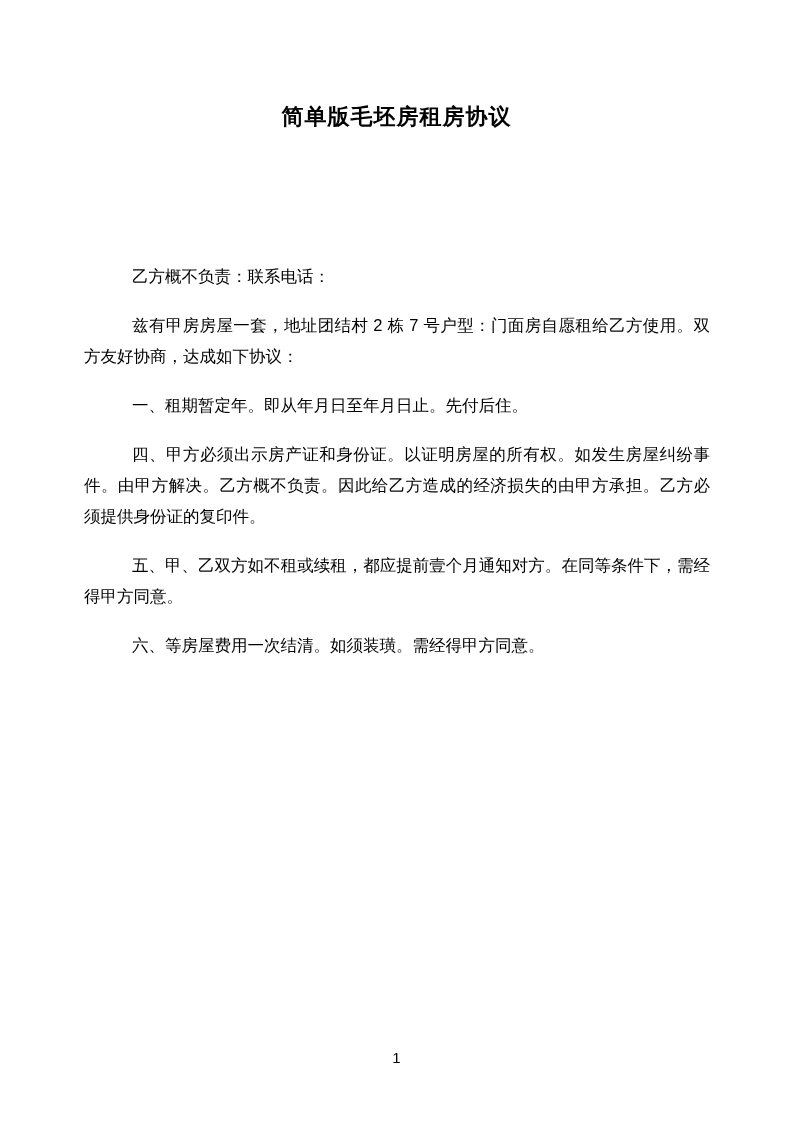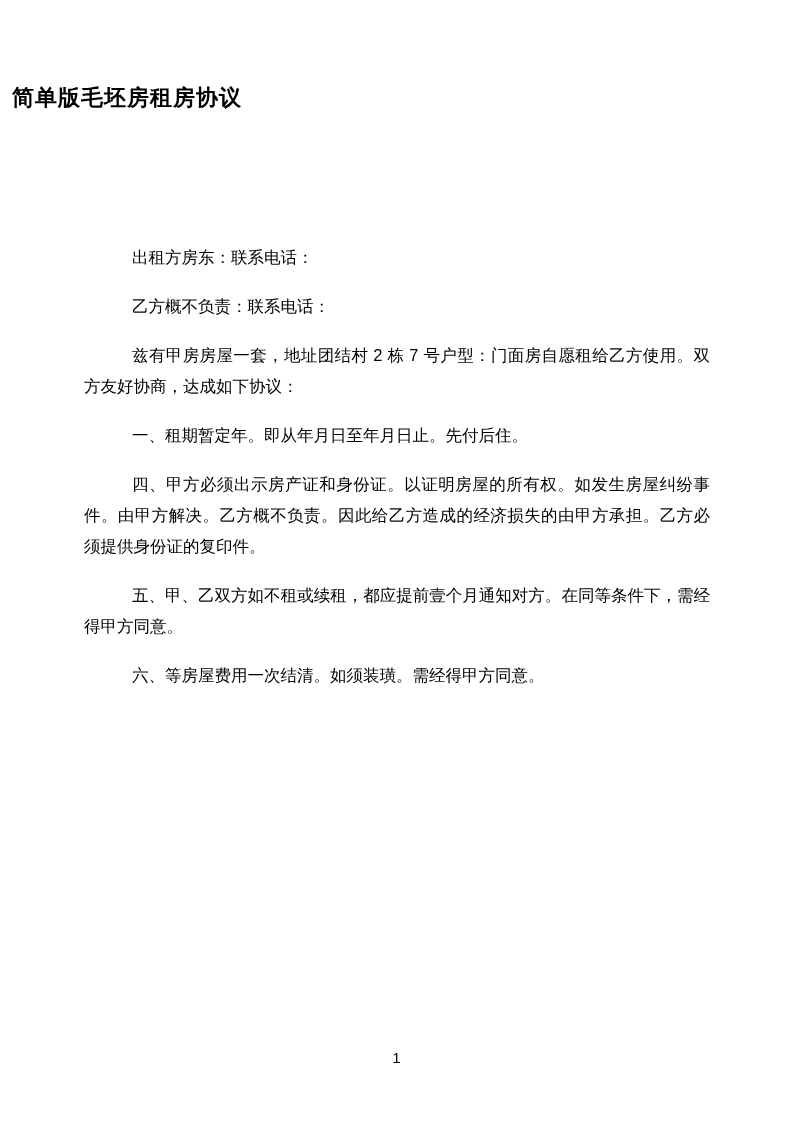--- a/index.html
+++ b/index.html
@@ -10,23 +10,23 @@
   .page {
     position: relative;
     width: 793px;
     height: 1122px;
     background: #ffffff;
     color: #000000;
     font-family: "Liberation Sans", "DejaVu Sans", sans-serif;
     overflow: hidden;
   }
   .doc-title {
-    margin: 12px;
-    padding-top: 72px;
-    text-align: left;
+    margin: 0;
+    padding-top: 103px;
+    text-align: center;
     font-size: 22px;
     font-weight: 700;
     line-height: 27px;
     letter-spacing: 1px;
   }
   .content {
     margin: 131px 83px 0 84px;
   }
   .para {
     margin: 0 0 18px 0;
@@ -47,21 +47,20 @@
   }
 </style>
 </head>
 <body>
 
 <div class="page">
 
   <h1 class="doc-title">简单版毛坯房租房协议</h1>
 
   <div class="content">
-    <p class="para">出租方房东：联系电话：</p>
     <p class="para">乙方概不负责：联系电话：</p>
     <p class="para">兹有甲房房屋一套，地址团结村 2 栋 7 号户型：门面房自愿租给乙方使用。双方友好协商，达成如下协议：</p>
     <p class="para">一、租期暂定年。即从年月日至年月日止。先付后住。</p>
     <p class="para">四、甲方必须出示房产证和身份证。以证明房屋的所有权。如发生房屋纠纷事件。由甲方解决。乙方概不负责。因此给乙方造成的经济损失的由甲方承担。乙方必须提供身份证的复印件。</p>
     <p class="para">五、甲、乙双方如不租或续租，都应提前壹个月通知对方。在同等条件下，需经得甲方同意。</p>
     <p class="para">六、等房屋费用一次结清。如须装璜。需经得甲方同意。</p>
   </div>
 
   <div class="page-number">1</div>
 

